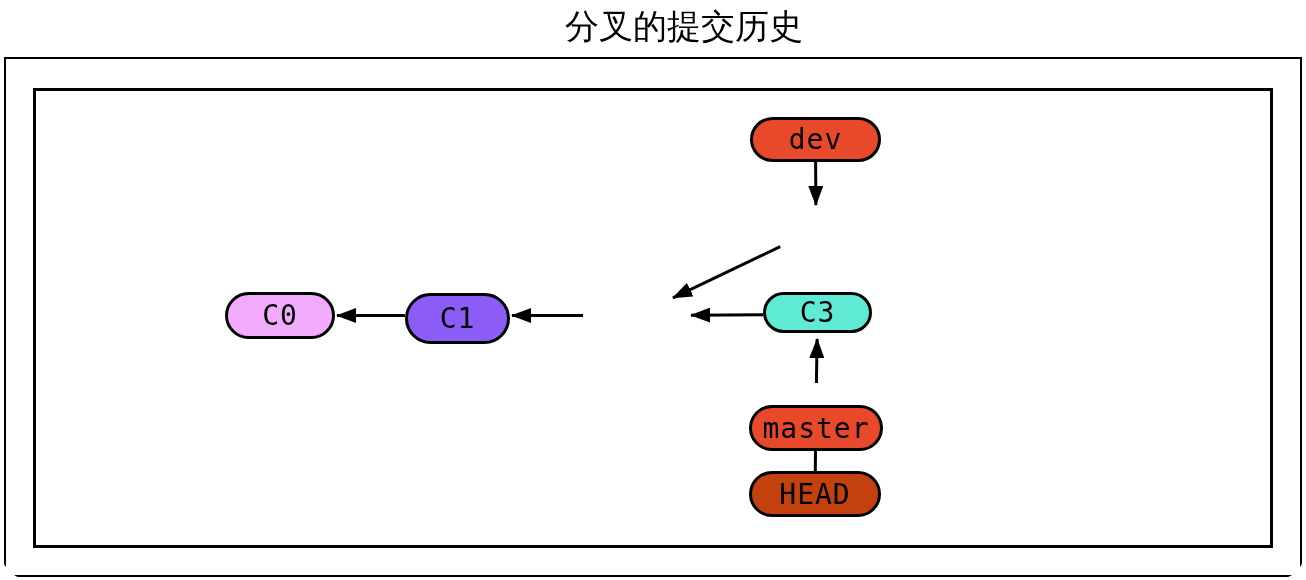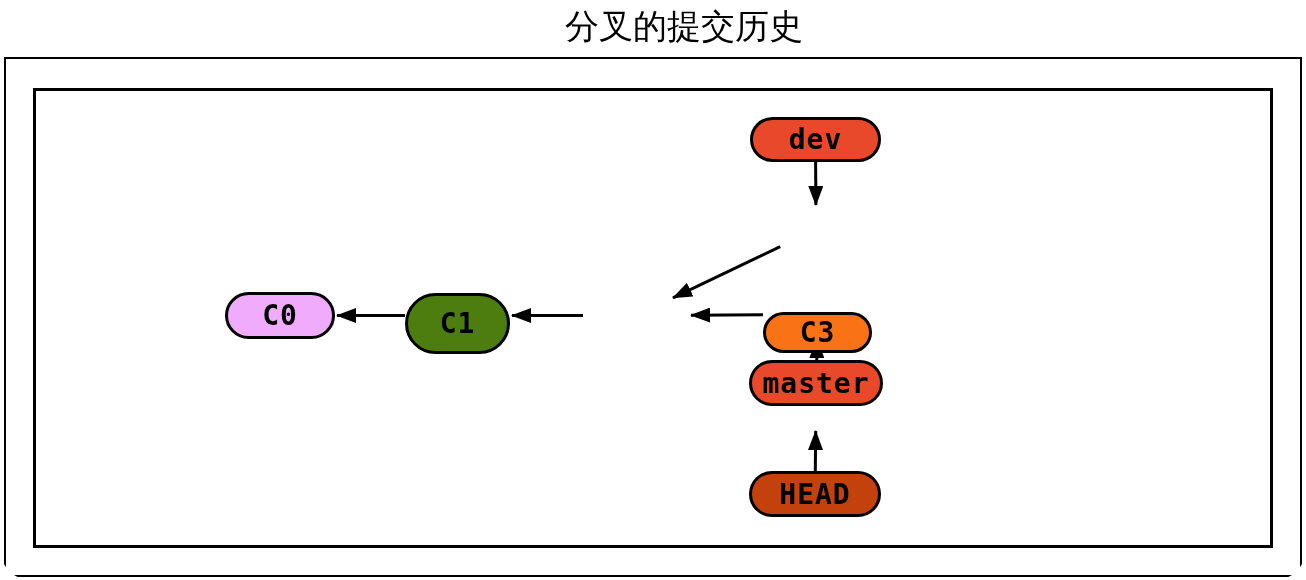--- a/index.html
+++ b/index.html
@@ -44,21 +44,21 @@
     pointer-events: none;
   }
   .node {
     position: absolute;
     box-sizing: border-box;
     border: 3.5px solid #000000;
     border-radius: 999px;
     display: flex;
     align-items: center;
     justify-content: center;
-    font-weight: bold;
+    font-weight: normal;
     font-size: 28px;
     letter-spacing: 1px;
     color: #000000;
   }
 </style>
 </head>
 <body>
 
 <div class="stage" id="stage">
 
@@ -84,30 +84,30 @@
 
   <div class="node" style="left: 750px; top: 117px; width: 131px; height: 45px; background: rgb(232, 73, 43);">
     <span>dev</span>
   </div>
 
 
   <div class="node" style="left: 225px; top: 292px; width: 110px; height: 47px; background: #f0abfc;">
     <span>C0</span>
   </div>
 
-  <div class="node" style="left: 405px; top: 293px; width: 105px; height: 61px; background: #4d7c0f;">
+  <div class="node" style="left: 405px; top: 293px; width: 105px; height: 51px; background: #8b5cf6;">
     <span>C1</span>
   </div>
 
 
-  <div class="node" style="left: 763px; top: 292px; width: 109px; height: 41px; background: #f97316; margin-top: 20px;">
+  <div class="node" style="left: 763px; top: 292px; width: 109px; height: 41px; background: #5eead4;">
     <span>C3</span>
   </div>
 
-  <div class="node" style="left: 749px; top: 360px; width: 134px; height: 46px; background: rgb(232, 73, 43);">
+  <div class="node" style="left: 749px; top: 405px; width: 134px; height: 46px; background: rgb(232, 73, 43);">
     <span>master</span>
   </div>
 
   <div class="node" style="left: 749px; top: 471px; width: 132px; height: 46px; background: #c2410c;">
     <span>HEAD</span>
   </div>
 
 </div>
 
 </body></html>

